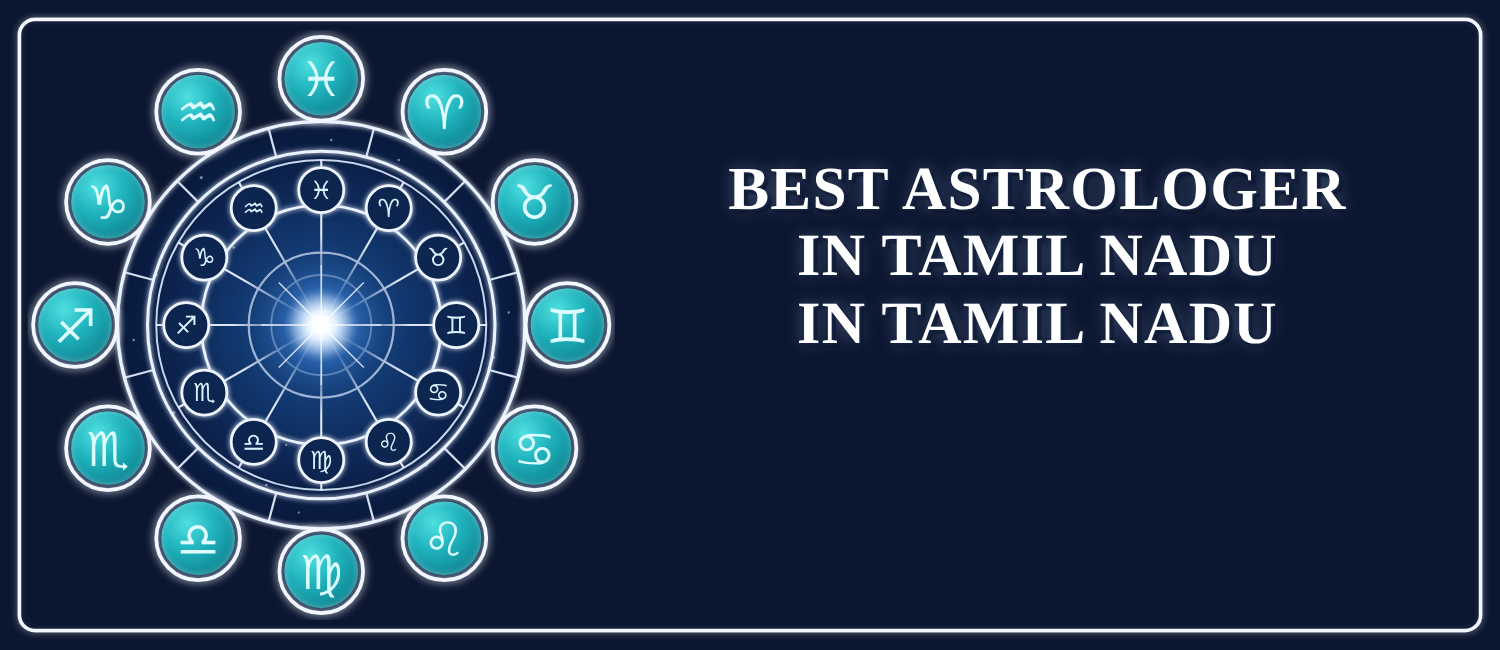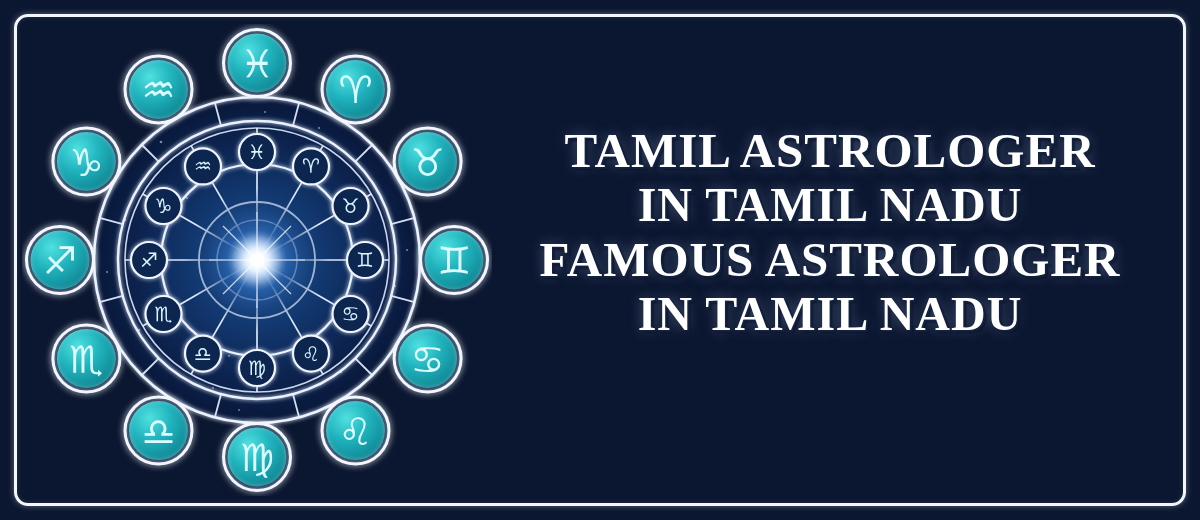--- a/index.html
+++ b/index.html
@@ -312,19 +312,18 @@
               <circle r="31" fill="url(#gBadge)" stroke="#0a1c3c" stroke-width="3"></circle>
               <circle r="33.5" fill="none" stroke="#f2f7ff" stroke-width="3" filter="url(#badgeGlow)"></circle>
               <text x="0" y="1" text-anchor="middle" dominant-baseline="central" font-family="&quot;DejaVu Sans&quot;, sans-serif" font-size="38" fill="#ddfcff">♒</text>
             </g>
           </g>
       </g>
     </svg>
   </div>
 
   <div id="headline">
-    <div class="hl-line l1">TAMIL ASTROLOGER</div>
+    <div class="hl-line l1">BEST ASTROLOGER</div>
     <div class="hl-line l2">IN TAMIL NADU</div>
-    <div class="hl-line l3">FAMOUS ASTROLOGER</div>
     <div class="hl-line l4">IN TAMIL NADU</div>
   </div>
 
 </div>
 
 </body></html>

